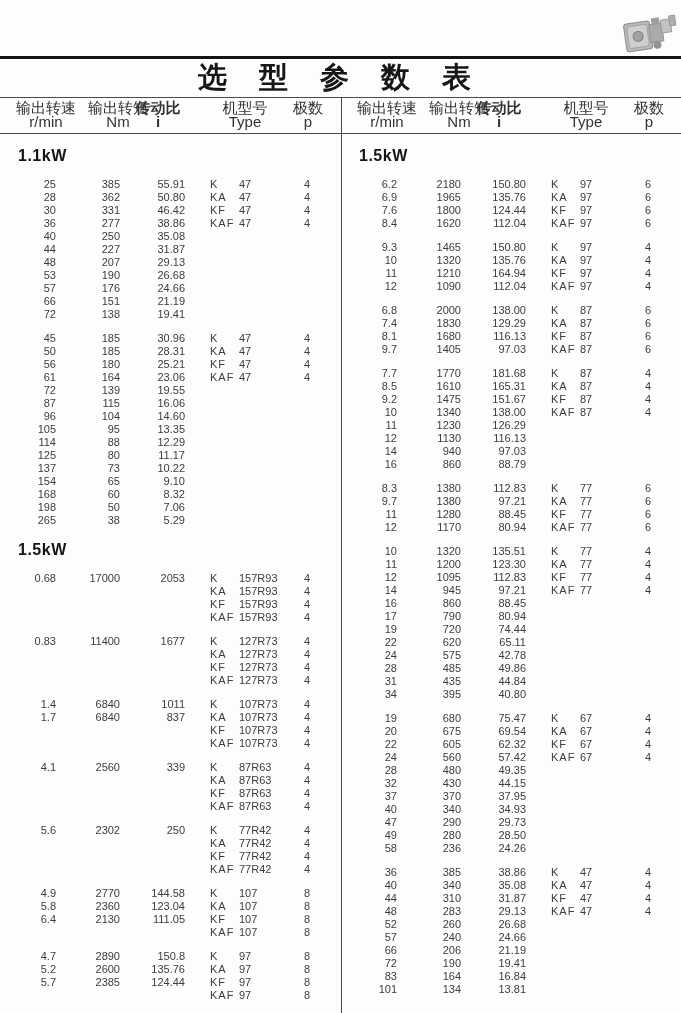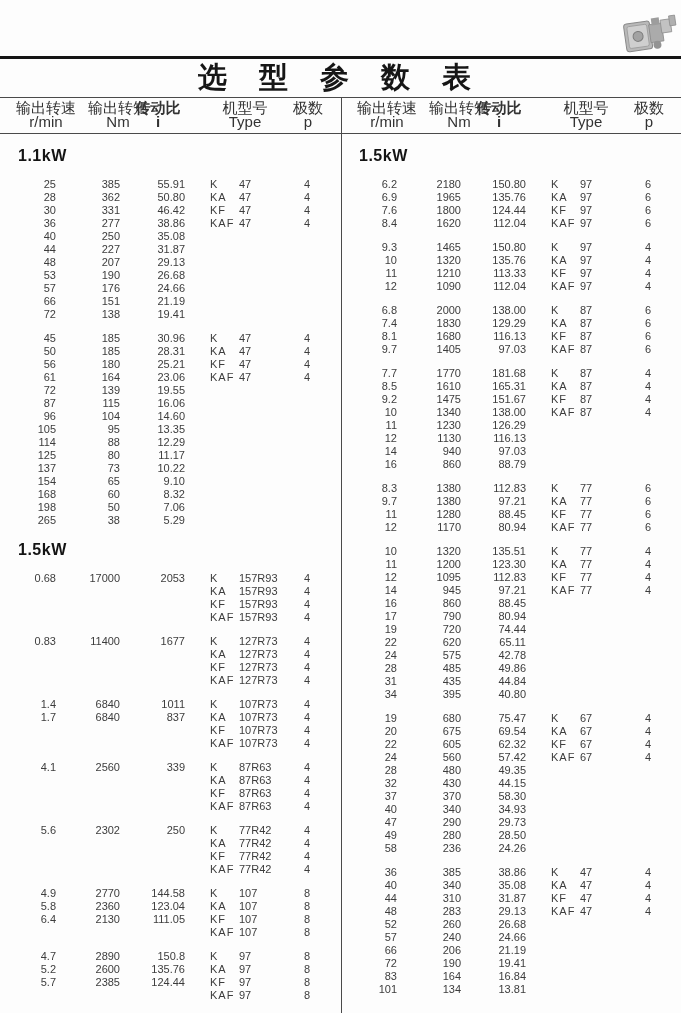--- a/index.html
+++ b/index.html
@@ -600,21 +600,21 @@
             <span class="c c-speed">10</span>
             <span class="c c-torque">1320</span>
             <span class="c c-ratio">135.76</span>
             <span class="c c-tprefix">KA</span>
             <span class="c c-tmodel">97</span>
             <span class="c c-poles">4</span>
           </div>
           <div class="row">
             <span class="c c-speed">11</span>
             <span class="c c-torque">1210</span>
-            <span class="c c-ratio">113.33</span>
+            <span class="c c-ratio">164.94</span>
             <span class="c c-tprefix">KF</span>
             <span class="c c-tmodel">97</span>
             <span class="c c-poles">4</span>
           </div>
           <div class="row">
             <span class="c c-speed">12</span>
             <span class="c c-torque">1090</span>
             <span class="c c-ratio">112.04</span>
             <span class="c c-tprefix">KAF</span>
             <span class="c c-tmodel">97</span>
@@ -898,21 +898,21 @@
             <span class="c c-speed">32</span>
             <span class="c c-torque">430</span>
             <span class="c c-ratio">44.15</span>
             <span class="c c-tprefix"></span>
             <span class="c c-tmodel"></span>
             <span class="c c-poles"></span>
           </div>
           <div class="row">
             <span class="c c-speed">37</span>
             <span class="c c-torque">370</span>
-            <span class="c c-ratio">58.30</span>
+            <span class="c c-ratio">37.95</span>
             <span class="c c-tprefix"></span>
             <span class="c c-tmodel"></span>
             <span class="c c-poles"></span>
           </div>
           <div class="row">
             <span class="c c-speed">40</span>
             <span class="c c-torque">340</span>
             <span class="c c-ratio">34.93</span>
             <span class="c c-tprefix"></span>
             <span class="c c-tmodel"></span>

